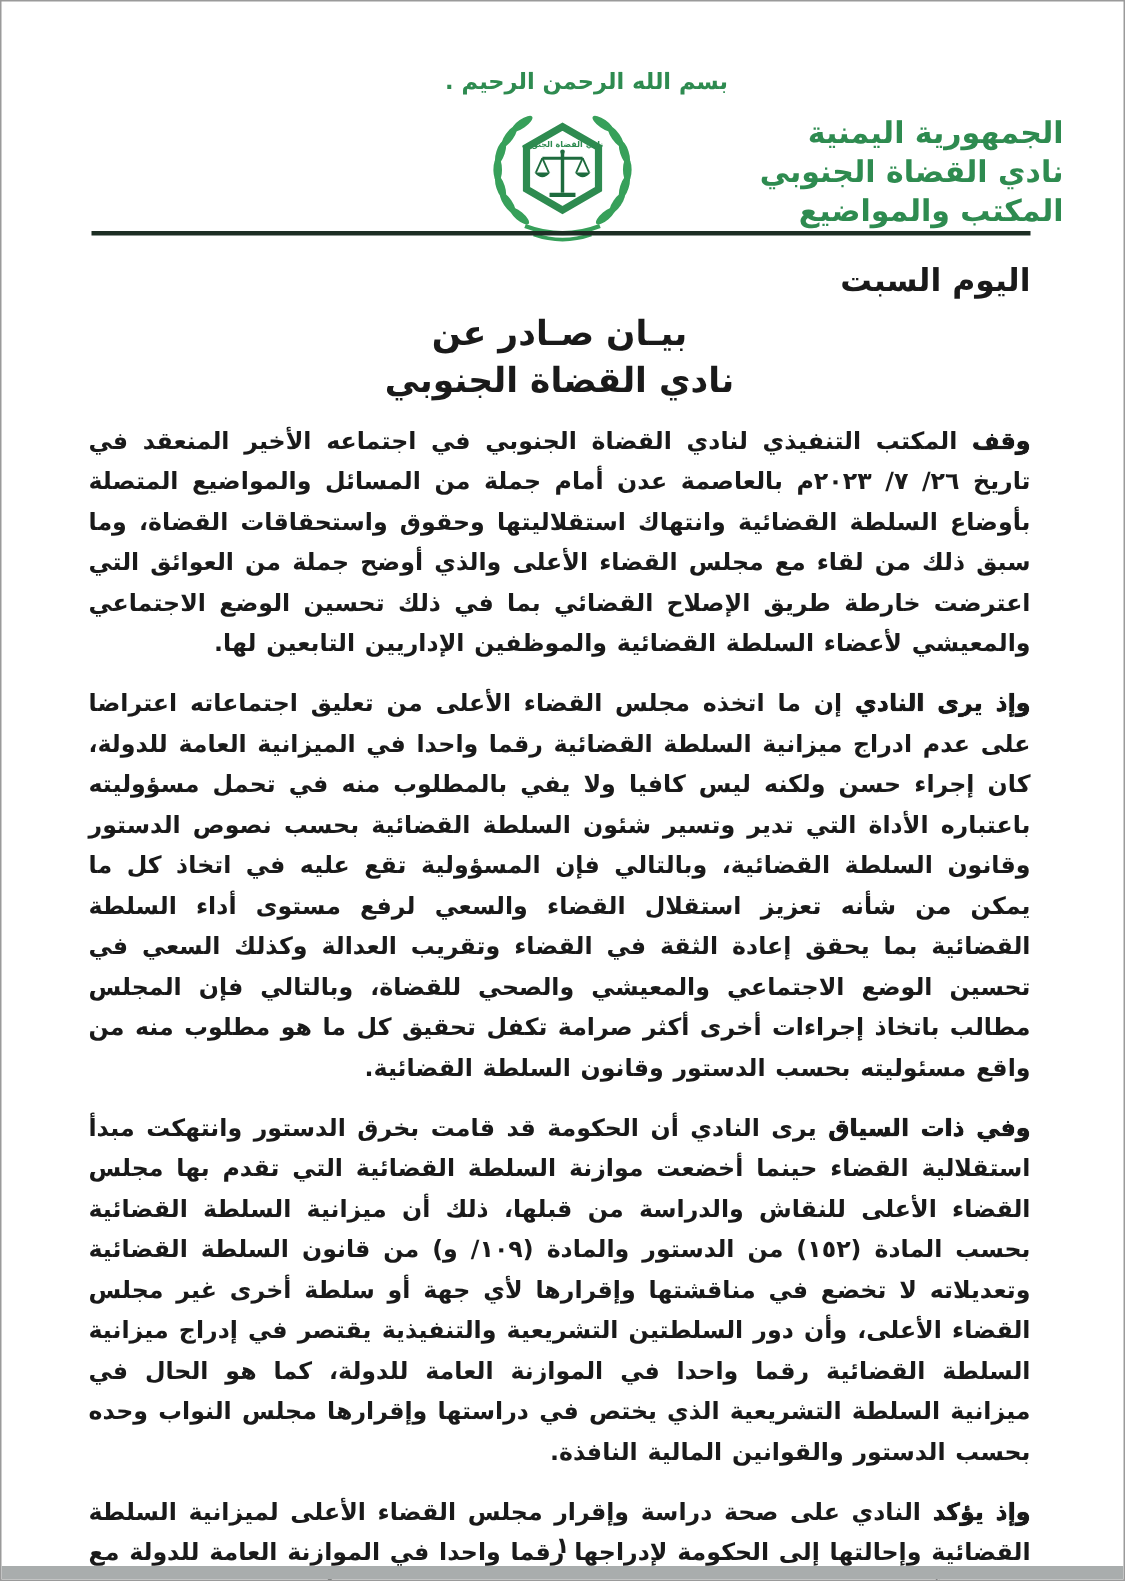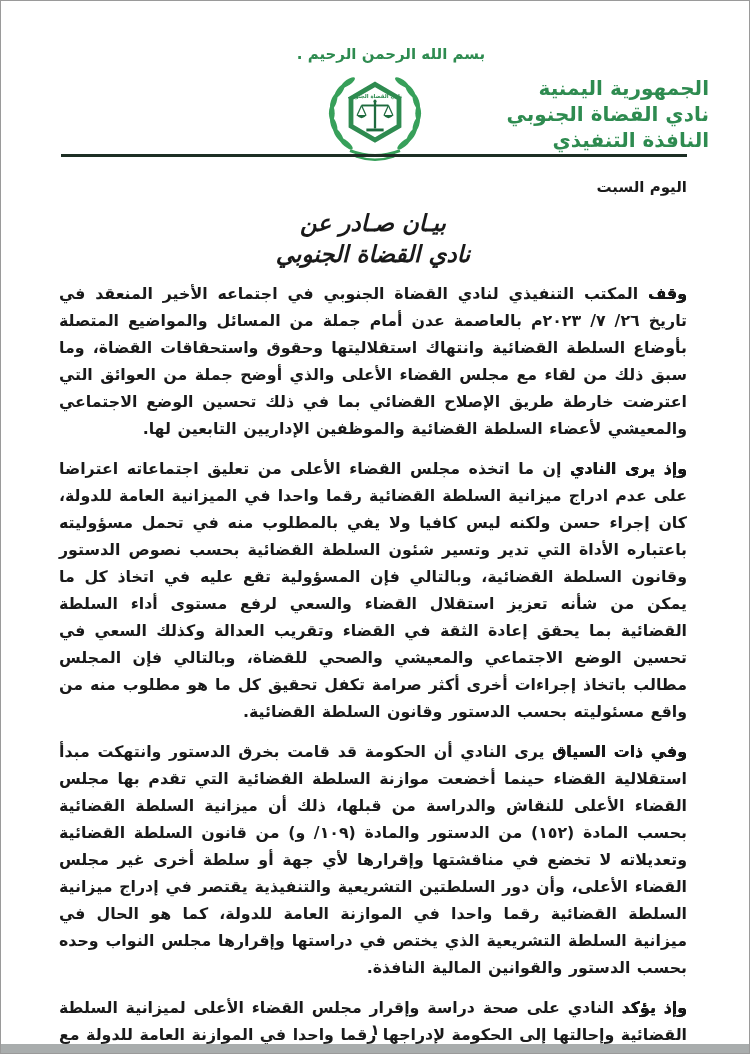--- a/index.html
+++ b/index.html
@@ -44,27 +44,27 @@
     text-align: right;
   }
   .meta-labels .meta-row { margin-bottom: 13px; }
   .rule {
     position: absolute; top: 153px; left: 60px; right: 62px;
     height: 3px; background: #1d2e24;
   }
   
   .content { position: absolute; top: 170px; left: 58px; right: 62px; }
   .date-block {
-    text-align: right; font-weight: bold; font-size: 15px;
+    text-align: right; font-weight: bold; font-size: 21px;
     line-height: 25px; margin-top: 4px;
   }
   .doc-title {
     text-align: center; font-weight: bold;
     font-size: 23px; line-height: 31px;
-    margin-top: 8px; margin-bottom: 10px; font-style: italic;
+    margin-top: 8px; margin-bottom: 10px;
   }
   .body-text p {
     text-align: justify; font-weight: bold;
     font-size: 15.8px; line-height: 27px;
     margin-bottom: 13px;
     word-spacing: 1px;
   }
   .body-text .lead {
     text-shadow: 0 0 0.6px #000, 0 0 0.4px #000;
   }
@@ -151,21 +151,21 @@
           <line x1="84" y1="38" x2="88.5" y2="48" stroke-width="1.3"></line>
           <path d="M78.5,48 Q84,54.5 89.5,48 Z" fill="#1e6b3e" stroke="none"></path>
           <line x1="61" y1="63.5" x2="79" y2="63.5" stroke-width="3"></line>
         </g>
       </svg>
     </div>
 
     <div class="org-block">
       <div>الجمهورية اليمنية</div>
       <div>نادي القضاة الجنوبي</div>
-      <div>النافذة التنفيذي</div>
+      <div>المكتب والمواضيع</div>
     </div>
 
 
     <div class="rule"></div>
   </div>
 
   <div class="content">
 
     <div class="date-block">
       <div>اليوم السبت</div>

